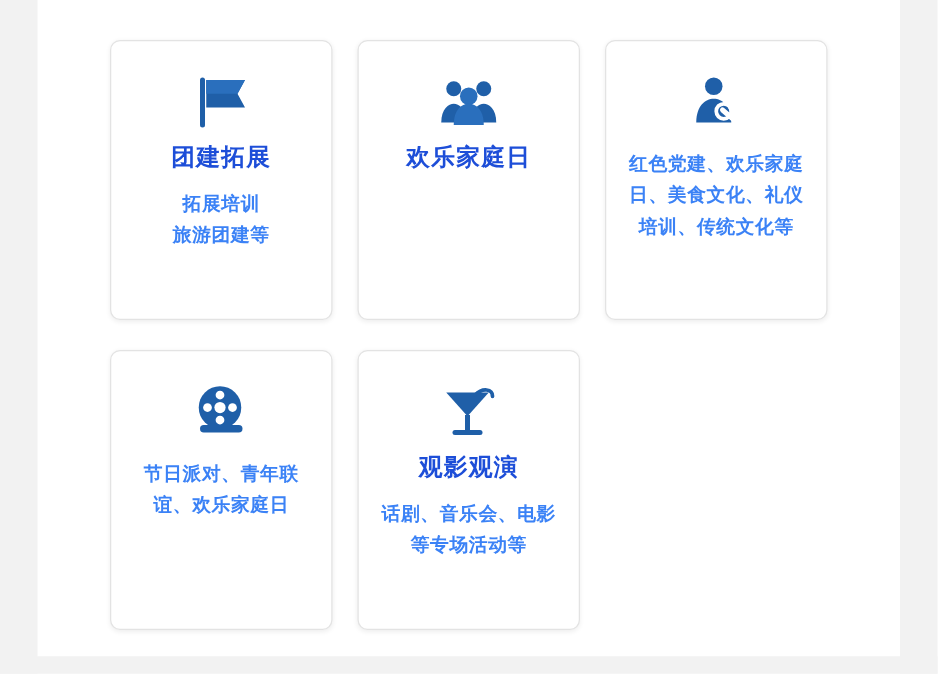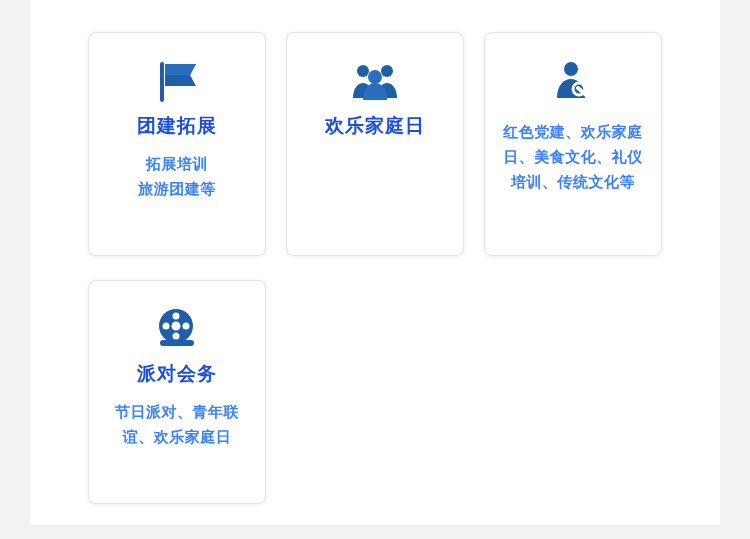--- a/index.html
+++ b/index.html
@@ -148,19 +148,30 @@
         <svg class="svg-icon" width="50" height="46" viewBox="0 0 50 46" aria-hidden="true">
           <circle cx="24" cy="20" r="17" fill="#1f5fa8"></circle>
           <circle cx="24" cy="20" r="4.5" fill="#ffffff"></circle>
           <circle cx="24" cy="10" r="3.5" fill="#ffffff"></circle>
           <circle cx="24" cy="30" r="3.5" fill="#ffffff"></circle>
           <circle cx="14" cy="20" r="3.5" fill="#ffffff"></circle>
           <circle cx="34" cy="20" r="3.5" fill="#ffffff"></circle>
           <rect x="8" y="34" width="34" height="6" rx="3" fill="#1f5fa8"></rect>
         </svg>
       </div>
-      <div class="card-title">派对会务</div>
       <div class="card-desc">节日派对、青年联谊、欢乐家庭日</div>
     </div>
 
+    <div class="card">
+      <div class="icon-wrap">
+        <svg class="svg-icon" width="50" height="46" viewBox="0 0 50 46" aria-hidden="true">
+          <path d="M7 8 H41 L24 27 Z" fill="#1f5fa8"></path>
+          <rect x="22" y="26" width="4" height="13" fill="#1f5fa8"></rect>
+          <rect x="12" y="38" width="24" height="4" rx="2" fill="#1f5fa8"></rect>
+          <path d="M30 10 C36 4 44 5 44 11" fill="none" stroke="#1f5fa8" stroke-width="3" stroke-linecap="round"></path>
+        </svg>
+      </div>
+      <div class="card-title">观影观演</div>
+      <div class="card-desc">话剧、音乐会、电影等专场活动等</div>
+    </div>
 
   </div>
 </div>
 
 </body></html>

